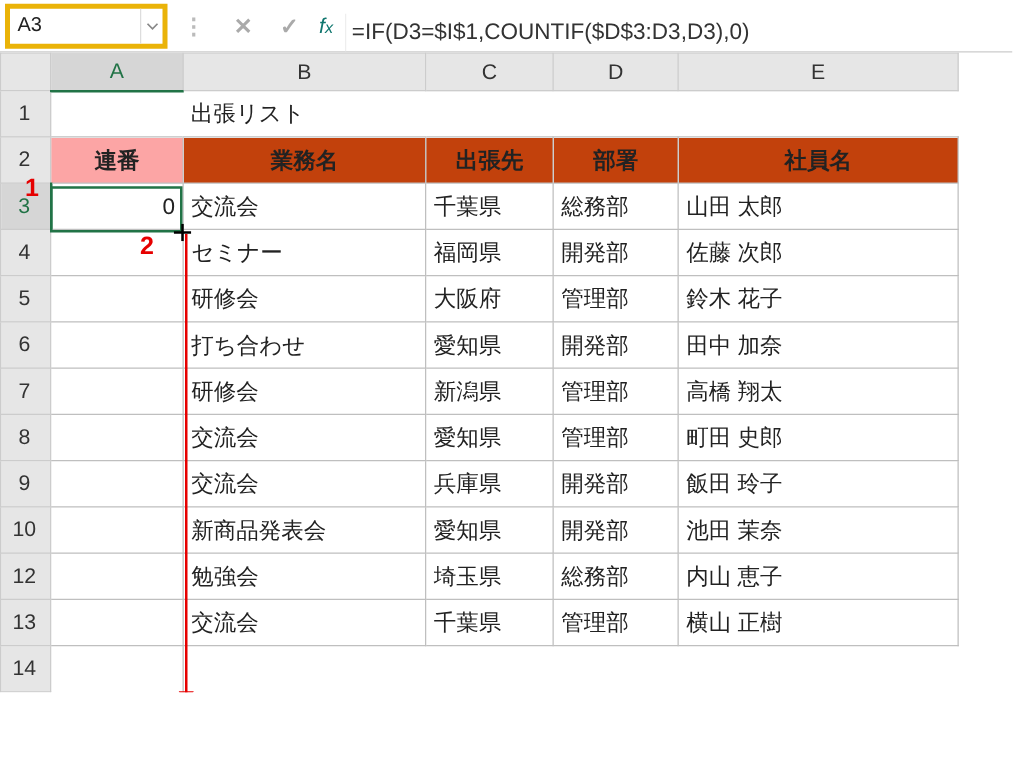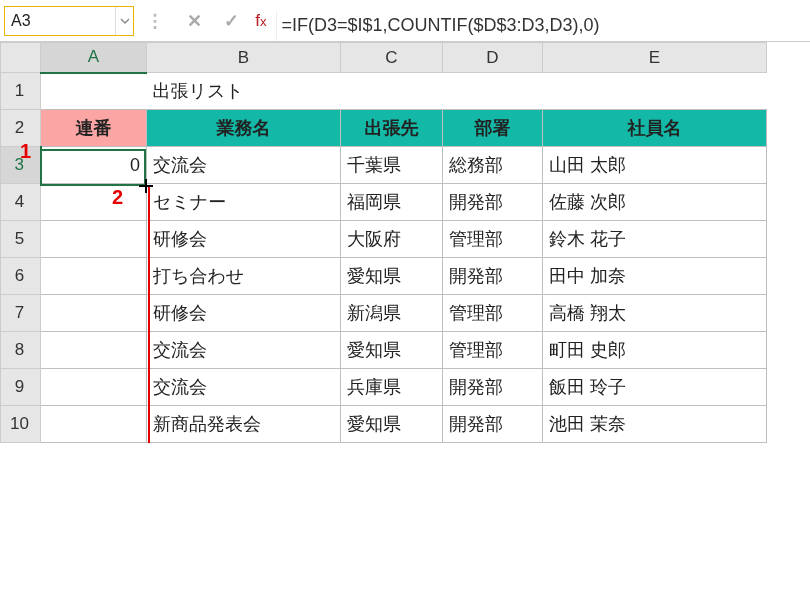--- a/index.html
+++ b/index.html
@@ -13,21 +13,21 @@
       display: flex;
       align-items: center;
       height: 42px;
       border-bottom: 1px solid #ccc;
       background: #fff;
       padding: 0 4px;
     }
     .name-box {
       width: 130px;
       height: 30px;
-      border: 1px solid #eab308;
+      border: 4px solid #eab308;
       display: flex;
       align-items: center;
       padding: 14px 6px;
       font-size: 16px;
       color: #222;
       background: #fff;
       position: relative;
     }
     .name-box-dropdown {
       position: absolute;
@@ -43,21 +43,21 @@
     }
     .fx-controls {
       display: flex;
       align-items: center;
       margin-left: 6px;
       gap: 10px;
       color: #aaa;
       font-size: 18px;
     }
     .fx-cancel, .fx-accept { font-weight: bold; padding: 0 6px; }
-    .fx-label { font-size: 17px; color: #b91c1c; }
+    .fx-label { font-style: italic; font-size: 17px; color: #0f766e; }
     .formula-bar {
       flex: 1;
       margin-left: 10px;
       height: 30px;
       display: flex;
       align-items: center;
       font-size: 18px;
       color: #333;
       padding-left: 4px;
       border-left: 1px solid #eee;
@@ -110,21 +110,21 @@
       font-size: 18px;
       color: #222;
       vertical-align: middle;
       white-space: nowrap;
       overflow: hidden;
       background: #fff;
     }
     td.noborder { border: none; height: 37px;}
     td.cell.right { text-align: right; }
     .header-row td.cell {
-      background: #14b8a6;
+      background: #c2410c;
       text-align: center;
       font-weight: bold;
     }
     .header-row td.cell.green {
       background: #fca5a5;
     }
     .corner {
       width: 40px;
       background: #e6e6e6;
       border: 1px solid #ccc;
@@ -280,20 +280,44 @@
       <td class="cell">飯田 玲子</td>
     </tr>
     <tr>
       <th class="row-hdr">10</th>
       <td class="cell"></td>
       <td class="cell">新商品発表会</td>
       <td class="cell">愛知県</td>
       <td class="cell">開発部</td>
       <td class="cell">池田 茉奈</td>
     </tr>
+    <tr>
+      <th class="row-hdr">12</th>
+      <td class="cell"></td>
+      <td class="cell">勉強会</td>
+      <td class="cell">埼玉県</td>
+      <td class="cell">総務部</td>
+      <td class="cell">内山 恵子</td>
+    </tr>
+    <tr>
+      <th class="row-hdr">13</th>
+      <td class="cell"></td>
+      <td class="cell">交流会</td>
+      <td class="cell">千葉県</td>
+      <td class="cell">管理部</td>
+      <td class="cell">横山 正樹</td>
+    </tr>
+    <tr>
+      <th class="row-hdr">14</th>
+      <td class="cell" style="border-left:none;border-bottom:none;border-right:none;"></td>
+      <td class="cell" style="border-bottom:none;border-right:none;"></td>
+      <td class="cell" style="border-bottom:none;border-right:none;border-left:none;"></td>
+      <td class="cell" style="border-bottom:none;border-right:none;border-left:none;"></td>
+      <td class="cell" style="border-bottom:none;border-right:none;border-left:none;"></td>
+    </tr>
   </tbody>
 </table>
 
 <div class="sel-box" style="left:40px; top:107px; width:106px; height:37px;"></div>
 
 <div class="ann-label" style="left:20px; top:98px;">1</div>
 <div class="ann-label" style="left:112px; top:144px;">2</div>
 
 <div class="fill-handle" style="left:139px; top:137px;">
   <svg width="14" height="14" viewBox="0 0 14 14">

